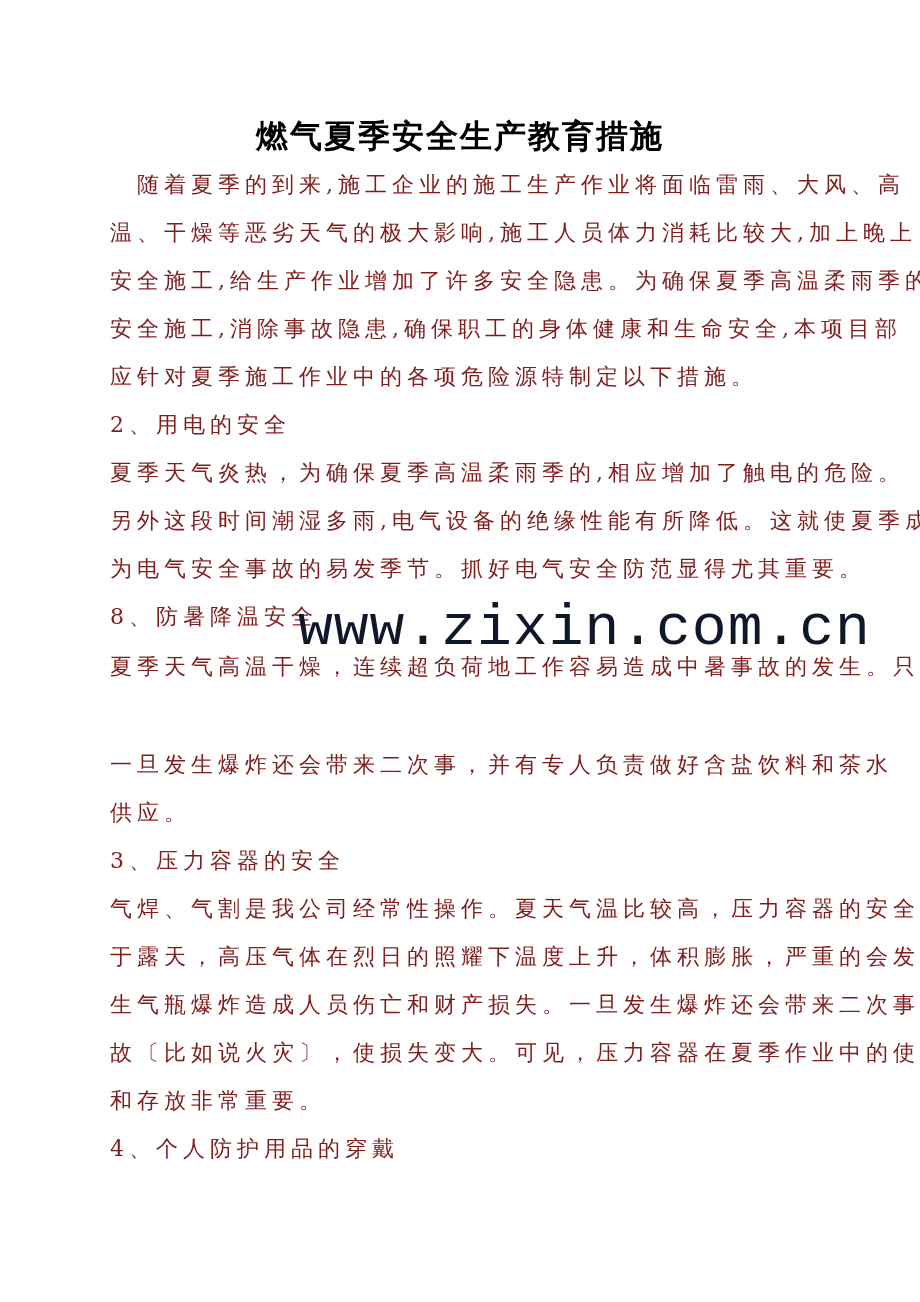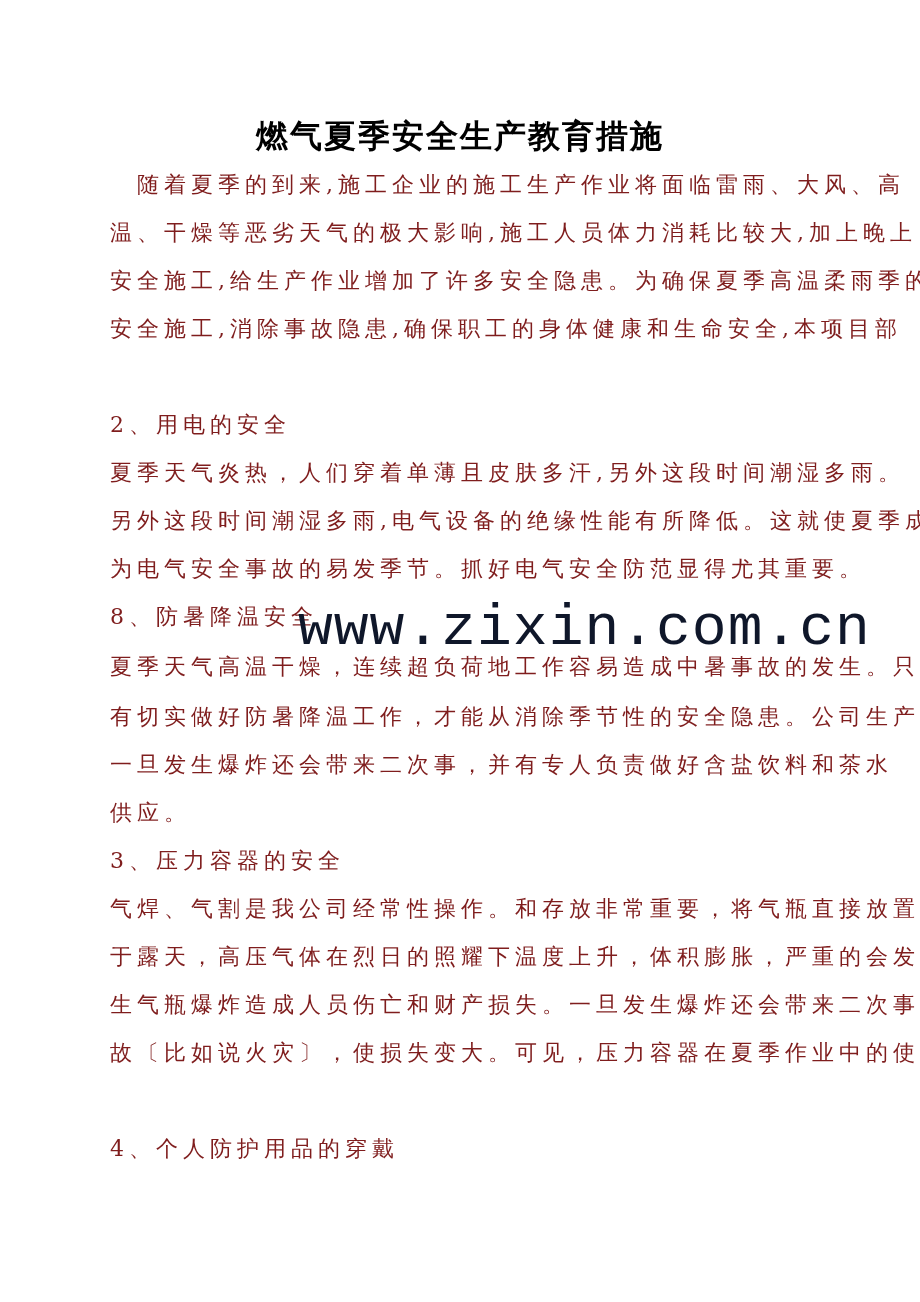--- a/index.html
+++ b/index.html
@@ -12,34 +12,35 @@
 </head>
 <body>
 
 <div class="page">
   <div class="title">燃气夏季安全生产教育措施</div>
 
   <div class="line" style="top:170px">　随着夏季的到来,施工企业的施工生产作业将面临雷雨、大风、高</div>
   <div class="line" style="top:218px">温、干燥等恶劣天气的极大影响,施工人员体力消耗比较大,加上晚上</div>
   <div class="line" style="top:266px">安全施工,给生产作业增加了许多安全隐患。为确保夏季高温柔雨季的</div>
   <div class="line" style="top:314px">安全施工,消除事故隐患,确保职工的身体健康和生命安全,本项目部</div>
+  <div class="line" style="top:362px">应针对夏季施工作业中的各项危险源特制定以下措施。</div>
 
   <div class="line" style="top:410px"> 2、用电的安全</div>
-  <div class="line" style="top:458px"> 夏季天气炎热，人们穿着单薄且皮肤多汗,另外这段时间潮湿多雨。</div>
+  <div class="line" style="top:458px"> 夏季天气炎热，为确保夏季高温柔雨季的,相应增加了触电的危险。</div>
   <div class="line" style="top:506px">另外这段时间潮湿多雨,电气设备的绝缘性能有所降低。这就使夏季成</div>
   <div class="line" style="top:554px">为电气安全事故的易发季节。抓好电气安全防范显得尤其重要。</div>
 
   <div class="line" style="top:602px"> 8、防暑降温安全</div>
   <div class="line" style="top:652px"> 夏季天气高温干燥，连续超负荷地工作容易造成中暑事故的发生。只</div>
-  <div class="line" style="top:702px">有切实做好防暑降温工作，才能从消除季节性的安全隐患。公司生产</div>
   <div class="line" style="top:750px">一旦发生爆炸还会带来二次事，并有专人负责做好含盐饮料和茶水</div>
   <div class="line" style="top:798px">供应。</div>
 
   <div class="line" style="top:846px"> 3、压力容器的安全</div>
-  <div class="line" style="top:894px"> 气焊、气割是我公司经常性操作。和存放非常重要，将气瓶直接放置</div>
+  <div class="line" style="top:894px"> 气焊、气割是我公司经常性操作。夏天气温比较高，压力容器的安全</div>
   <div class="line" style="top:942px">于露天，高压气体在烈日的照耀下温度上升，体积膨胀，严重的会发</div>
   <div class="line" style="top:990px">生气瓶爆炸造成人员伤亡和财产损失。一旦发生爆炸还会带来二次事</div>
   <div class="line" style="top:1038px">故〔比如说火灾〕，使损失变大。可见，压力容器在夏季作业中的使用</div>
+  <div class="line" style="top:1086px">和存放非常重要。</div>
 
   <div class="line" style="top:1134px"> 4、个人防护用品的穿戴</div>
 
   <div class="watermark">www.zixin.com.cn</div>
 </div>
 
 </body></html>

